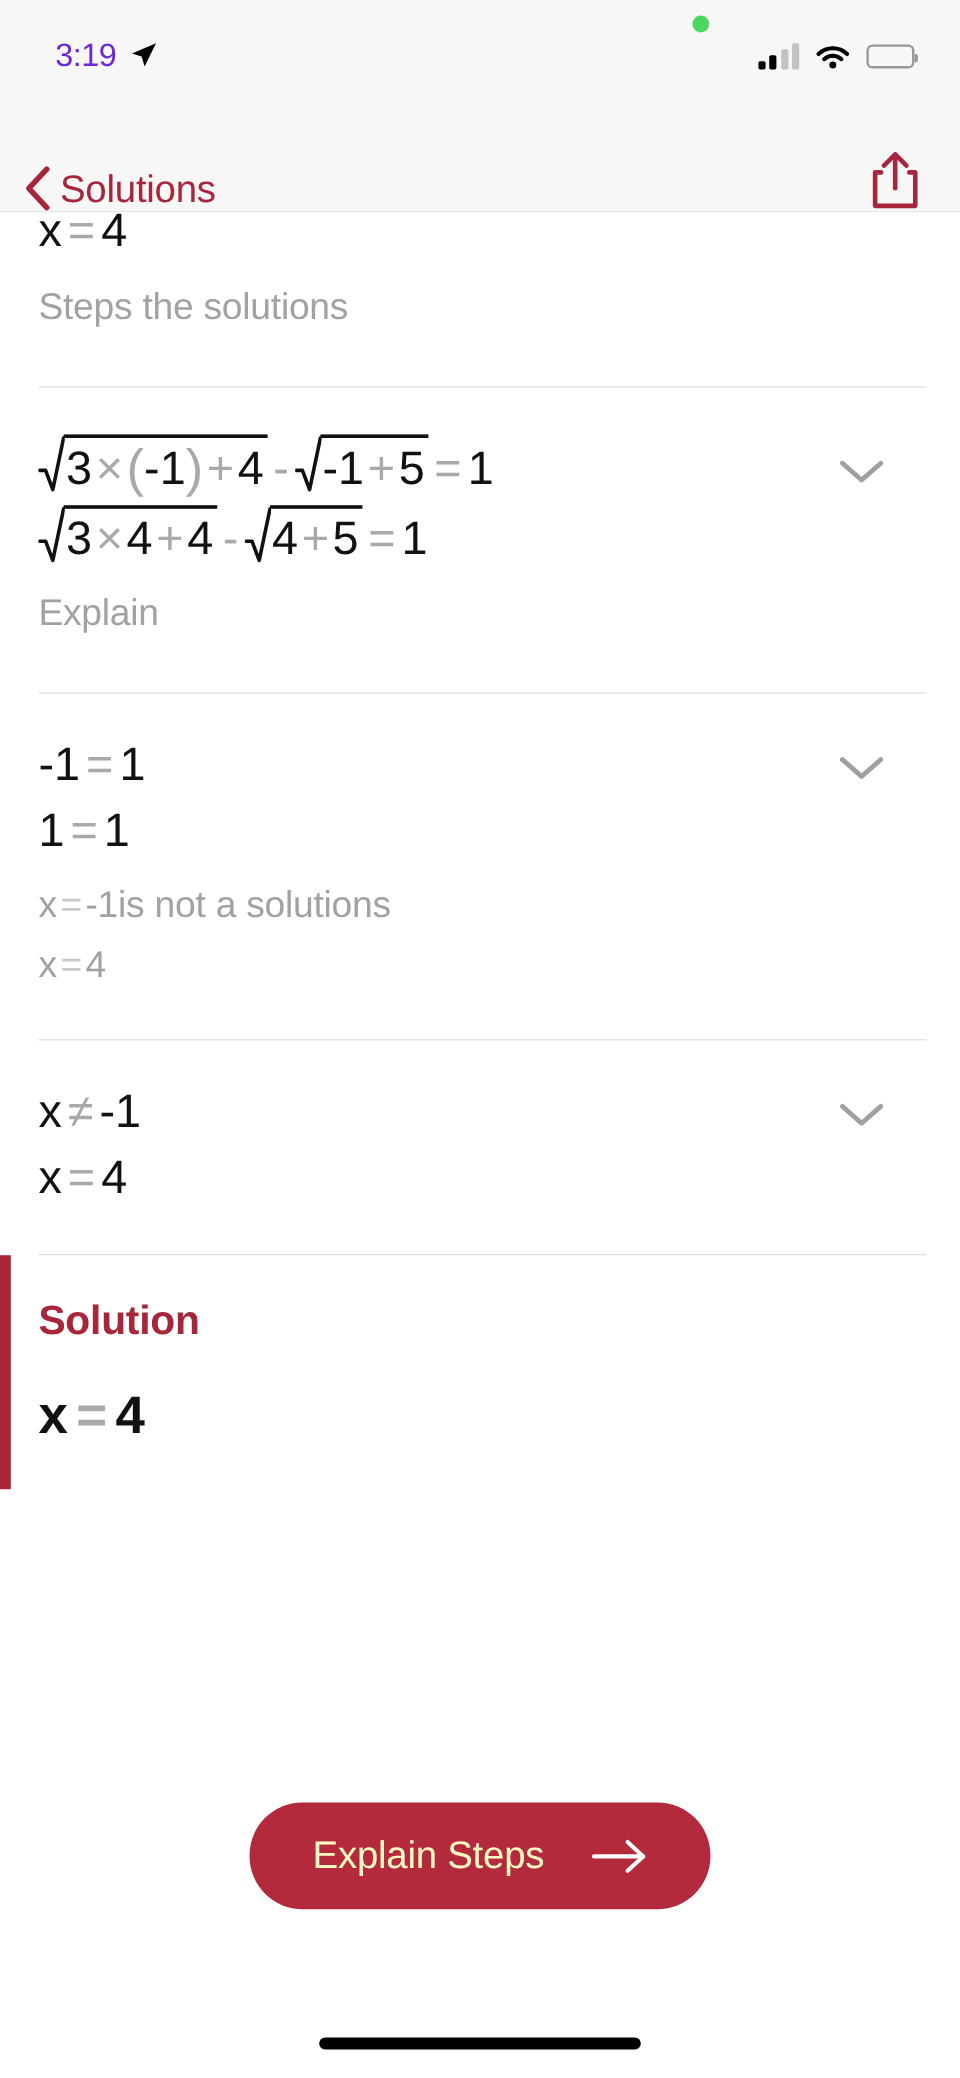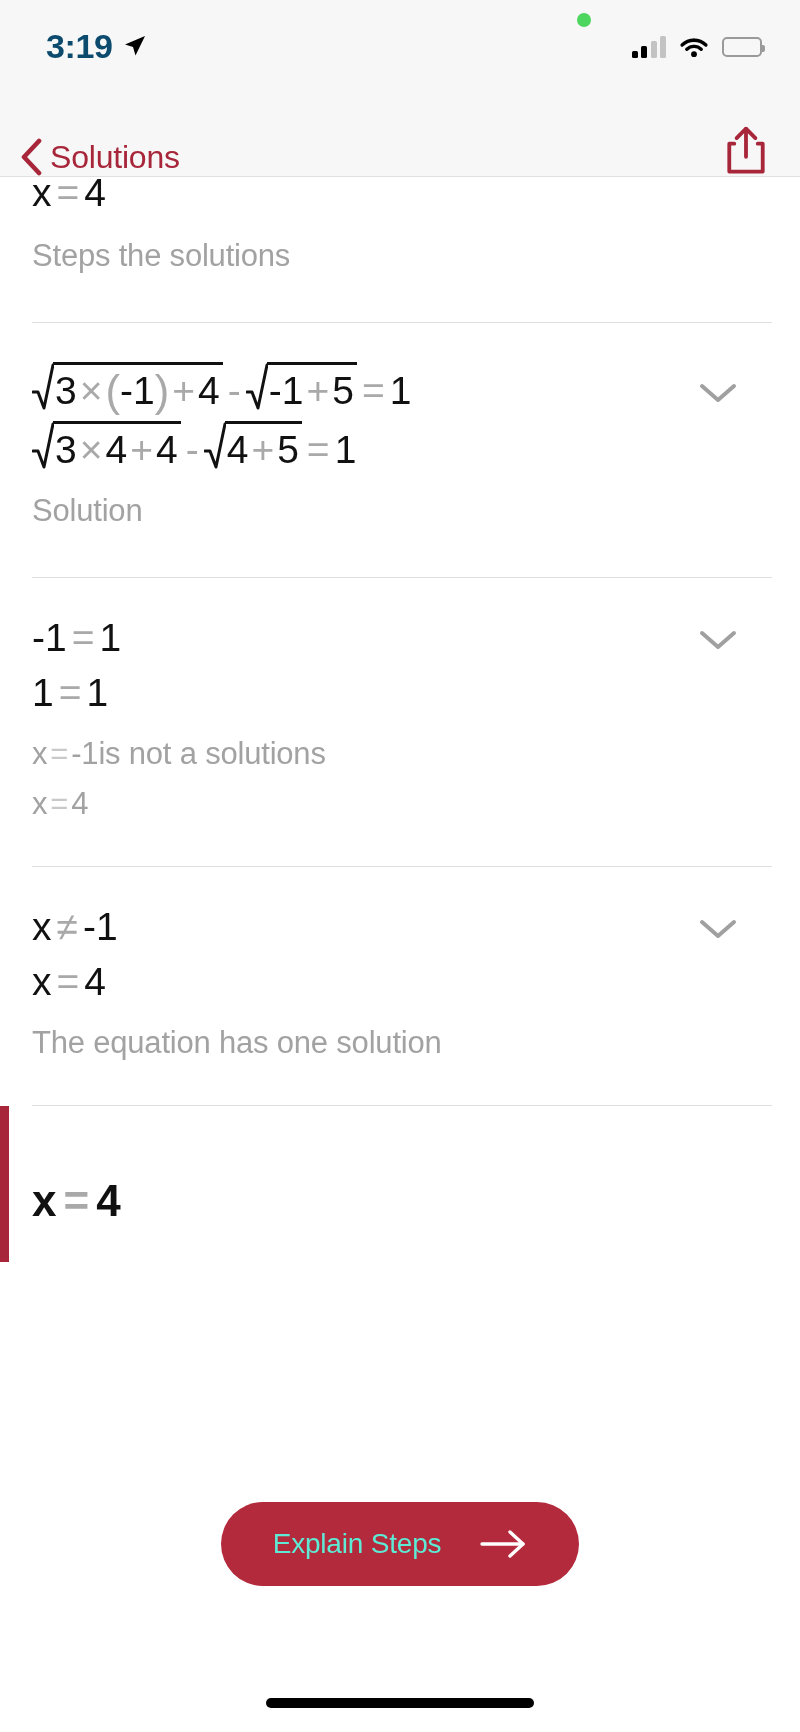--- a/index.html
+++ b/index.html
@@ -33,23 +33,23 @@
     justify-content: space-between;
     padding: 0 38px 0 46px;
   }
   .status-left {
     display: flex;
     align-items: center;
     gap: 11px;
     margin-top: 10px;
   }
   .status-time {
-    font-size: 34px;
-    font-weight: bold;
-    color: #0c4a6e;
+    font-size: 27px;
+    font-weight: normal;
+    color: #6d28d9;
     letter-spacing: -0.4px;
   }
   .loc-arrow { display: block; }
   .status-right {
     display: flex;
     align-items: center;
     gap: 13px;
     margin-top: 12px;
   }
   .rec-dot {
@@ -233,25 +233,25 @@
     justify-content: center;
     padding-top: 100px;
     pointer-events: none;
   }
   .explain-btn {
     pointer-events: auto;
     display: flex;
     align-items: center;
     gap: 38px;
     background: #b32a3c;
-    color: #5eead4;
+    color: #fef9c3;
     border: none;
     border-radius: 44px;
     padding: 26px 52px;
-    font-size: 28px;
+    font-size: 32px;
     font-family: "Liberation Sans", sans-serif;
     cursor: pointer;
     letter-spacing: -0.2px;
   }
 
   
   .home-indicator {
     position: absolute;
     left: 50%;
     transform: translateX(-50%);
@@ -386,21 +386,21 @@
             <span class="rad-body">
               <span class="num">4</span>
               <span class="op tight">+</span>
               <span class="num">5</span>
             </span>
           </span>
           <span class="op">=</span>
           <span class="num">1</span>
         </div>
 
-        <div class="caption" style="margin-top:24px;">Solution</div>
+        <div class="caption" style="margin-top:24px;">Explain</div>
       </div>
     </div>
     <div class="divider" style="margin-top:48px;"></div>
 
     <div class="step" style="padding-top:40px;">
       <div class="step-inner">
         <svg class="chev" width="40" height="24" viewBox="0 0 40 24" style="top:10px;">
           <path d="M4 5 L20 19 L36 5" stroke="#a0a0a0" stroke-width="4" fill="none" stroke-linecap="round" stroke-linejoin="round"></path>
         </svg>
 
@@ -441,27 +441,27 @@
           <span class="num">x</span>
           <span class="op">≠</span>
           <span class="num">-1</span>
         </div>
         <div class="mathline" style="margin-top:16px;">
           <span class="num">x</span>
           <span class="op">=</span>
           <span class="num">4</span>
         </div>
 
-        <div class="caption" style="margin-top:24px;">The equation has one solution</div>
       </div>
     </div>
     <div class="divider" style="margin-top:44px;"></div>
 
     <div class="solution-block" style="padding-top:36px; padding-bottom:36px;">
       <div class="solution-bar"></div>
+      <div class="solution-title">Solution</div>
       <div class="solution-answer" style="margin-top:34px;">
         <span>x</span>
         <span class="op">=</span>
         <span>4</span>
       </div>
     </div>
 
     <div class="footer">
       <button class="explain-btn">
         <span>Explain Steps</span>

